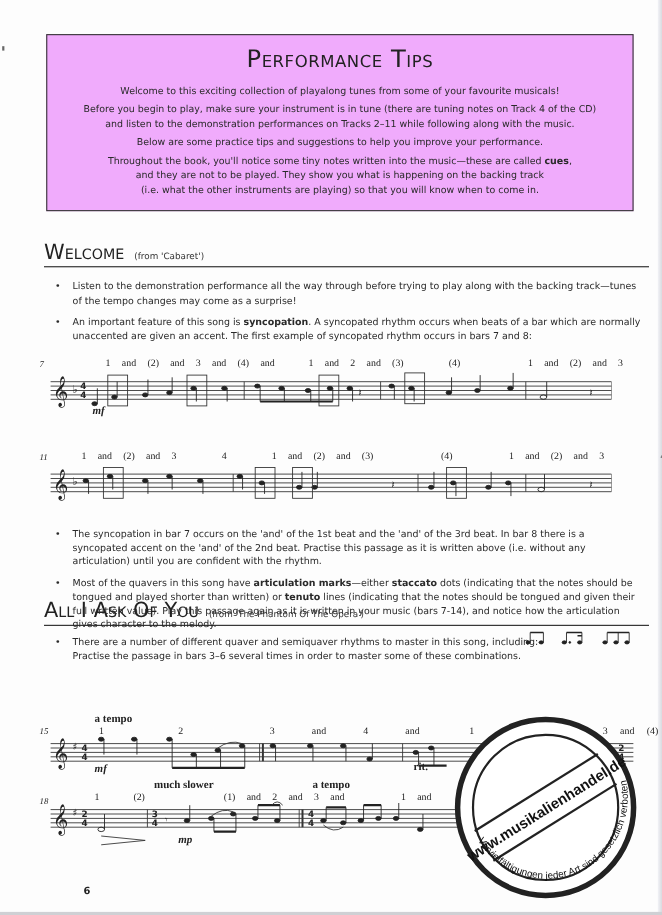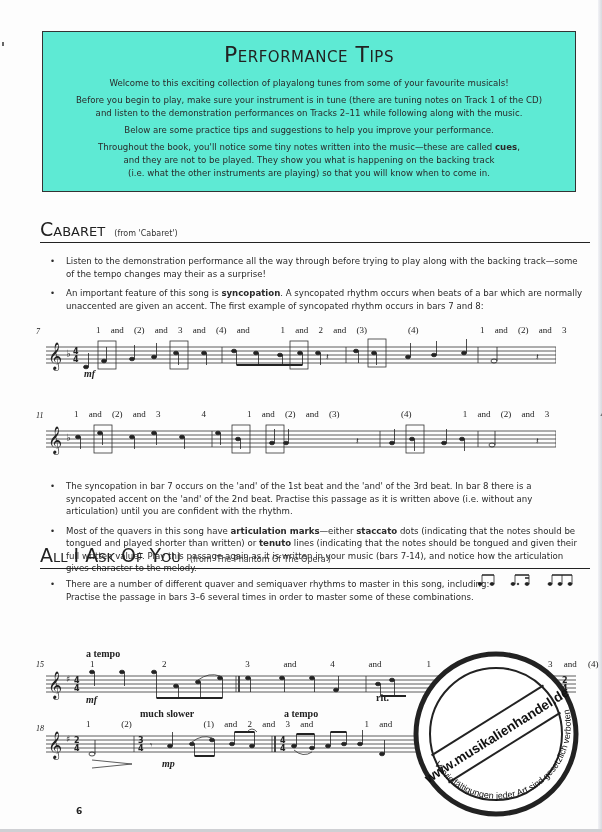--- a/index.html
+++ b/index.html
@@ -1,20 +1,20 @@
 <!DOCTYPE html>
 <html><head>
 <meta charset="utf-8">
 <style>
   html,body{margin:0;padding:0;}
   body{width:602px;height:832px;background:#fdfdfd;position:relative;overflow:hidden;font-family:"DejaVu Sans",sans-serif;color:#222;}
   .page-edge{position:absolute;right:0;top:0;width:4px;height:832px;background:linear-gradient(to right,#f2f3f7,#d8d9de);}
   .page-bottom{position:absolute;left:0;bottom:0;width:602px;height:3px;background:#cfd0d4;}
   .left-mark{position:absolute;left:2px;top:42px;width:2px;height:4px;background:#666;}
-  .tips-box{position:absolute;left:42px;top:31px;width:534px;height:161px;border:1.5px solid #333;box-sizing:border-box;text-align:center;background:#5eead4;}
+  .tips-box{position:absolute;left:42px;top:31px;width:534px;height:161px;border:1.5px solid #333;box-sizing:border-box;text-align:center;background:#f0abfc;}
   .tips-title{font-family:"DejaVu Sans",sans-serif;font-variant:small-caps;font-size:22px;letter-spacing:0.5px;margin-top:10px;margin-bottom:10px;color:#222;}
   .tips-p{font-size:8.6px;line-height:13px;margin:0 0 4px 0;color:#2a2a2a;}
   .tips-p b{font-weight:bold;}
   .section-head{position:absolute;left:40px;width:550px;border-bottom:1.5px solid #222;height:24px;}
   .section-title{font-family:"DejaVu Sans",sans-serif;font-variant:small-caps;font-size:19px;color:#222;}
   .section-sub{font-size:8px;margin-left:4px;color:#333;}
   .bullets{position:absolute;left:56px;width:528px;margin:0;padding:0;list-style:none;}
   .bullets li{position:relative;font-size:8.6px;line-height:12.5px;color:#2a2a2a;margin-bottom:7px;padding-left:10px;}
   .bullets li::before{content:"•";position:absolute;left:-6px;top:0;}
   .music{position:absolute;}
@@ -30,38 +30,38 @@
 <body>
 
 <div class="page-edge"></div>
 <div class="page-bottom"></div>
 <div class="left-mark"></div>
 
 <div class="tips-box">
   <div class="tips-title">Performance Tips</div>
   <p class="tips-p">Welcome to this exciting collection of playalong tunes from some of your favourite musicals!</p>
   <p class="tips-p">
-    <span>Before you begin to play, make sure your instrument is in tune (there are tuning notes on Track 1 of the CD)</span><br>
+    <span>Before you begin to play, make sure your instrument is in tune (there are tuning notes on Track 4 of the CD)</span><br>
     <span>and listen to the demonstration performances on Tracks 2–11 while following along with the music.</span>
   </p>
   <p class="tips-p">Below are some practice tips and suggestions to help you improve your performance.</p>
   <p class="tips-p">
     <span>Throughout the book, you'll notice some tiny notes written into the music—these are called </span><b>cues</b><span>,</span><br>
     <span>and they are not to be played. They show you what is happening on the backing track</span><br>
     <span>(i.e. what the other instruments are playing) so that you will know when to come in.</span>
   </p>
 </div>
 
 <div class="section-head" style="top:218px;">
-  <span class="section-title">Cabaret</span>
+  <span class="section-title">Welcome</span>
   <span class="section-sub">(from 'Cabaret')</span>
 </div>
 
 <ul class="bullets" style="top:255px;">
-  <li>Listen to the demonstration performance all the way through before trying to play along with the backing track—some of the tempo changes may their as a surprise!</li>
+  <li>Listen to the demonstration performance all the way through before trying to play along with the backing track—tunes of the tempo changes may come as a surprise!</li>
   <li><span>An important feature of this song is </span><b>syncopation</b><span>. A syncopated rhythm occurs when beats of a bar which are normally unaccented are given an accent. The first example of syncopated rhythm occurs in bars 7 and 8:</span></li>
 </ul>
 
 <div class="music" style="left:36px;top:325px;width:520px;height:55px;">
   <span class="bar-num" style="left:0;top:2px;">7</span>
   <span class="counts" style="left:60px;top:0;word-spacing:8px;">1 and (2) and 3 and (4) and &nbsp; 1 and 2 and (3) &nbsp;&nbsp; (4) &nbsp;&nbsp;&nbsp;&nbsp; 1 and (2) and 3 &nbsp;&nbsp;&nbsp; 4 &nbsp;&nbsp;&nbsp;&nbsp; 1 (2) (3) (4)</span>
   <svg width="520" height="55" style="position:absolute;left:0;top:0;">
     <g stroke="#333" stroke-width="0.8">
       <line x1="10" y1="22" x2="520" y2="22"></line>
         <line x1="10" y1="26" x2="520" y2="26"></line>

